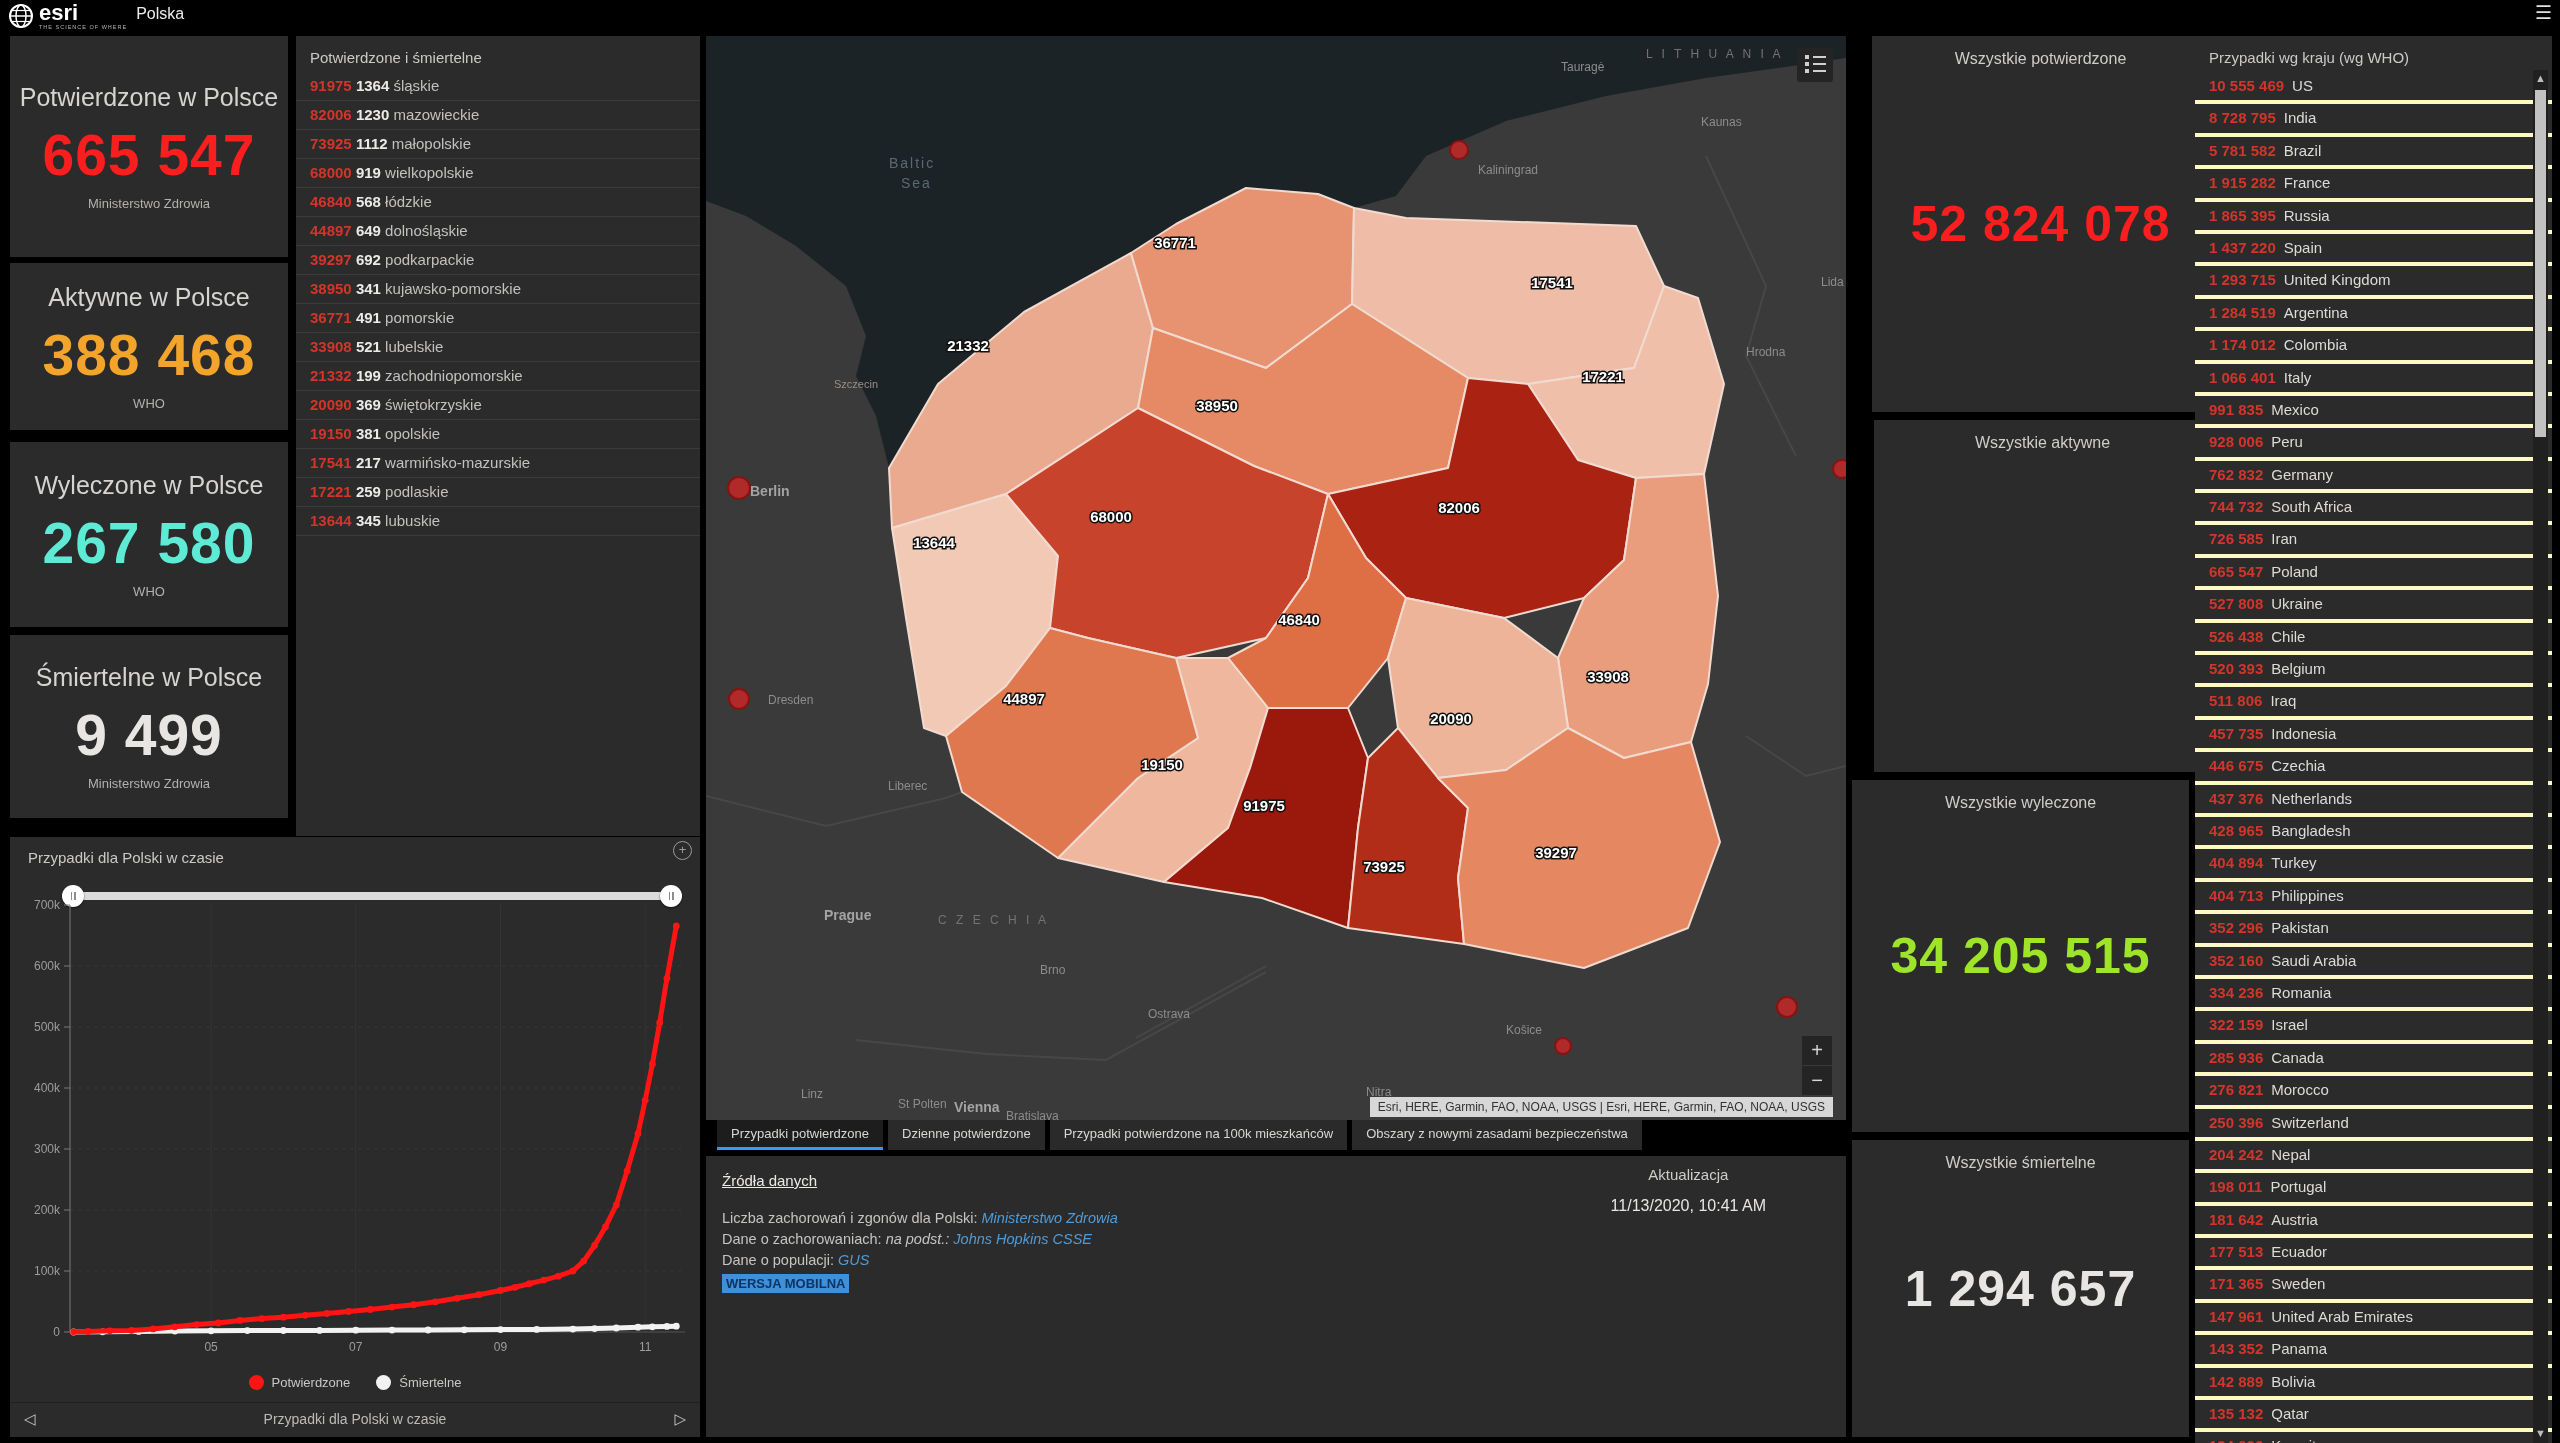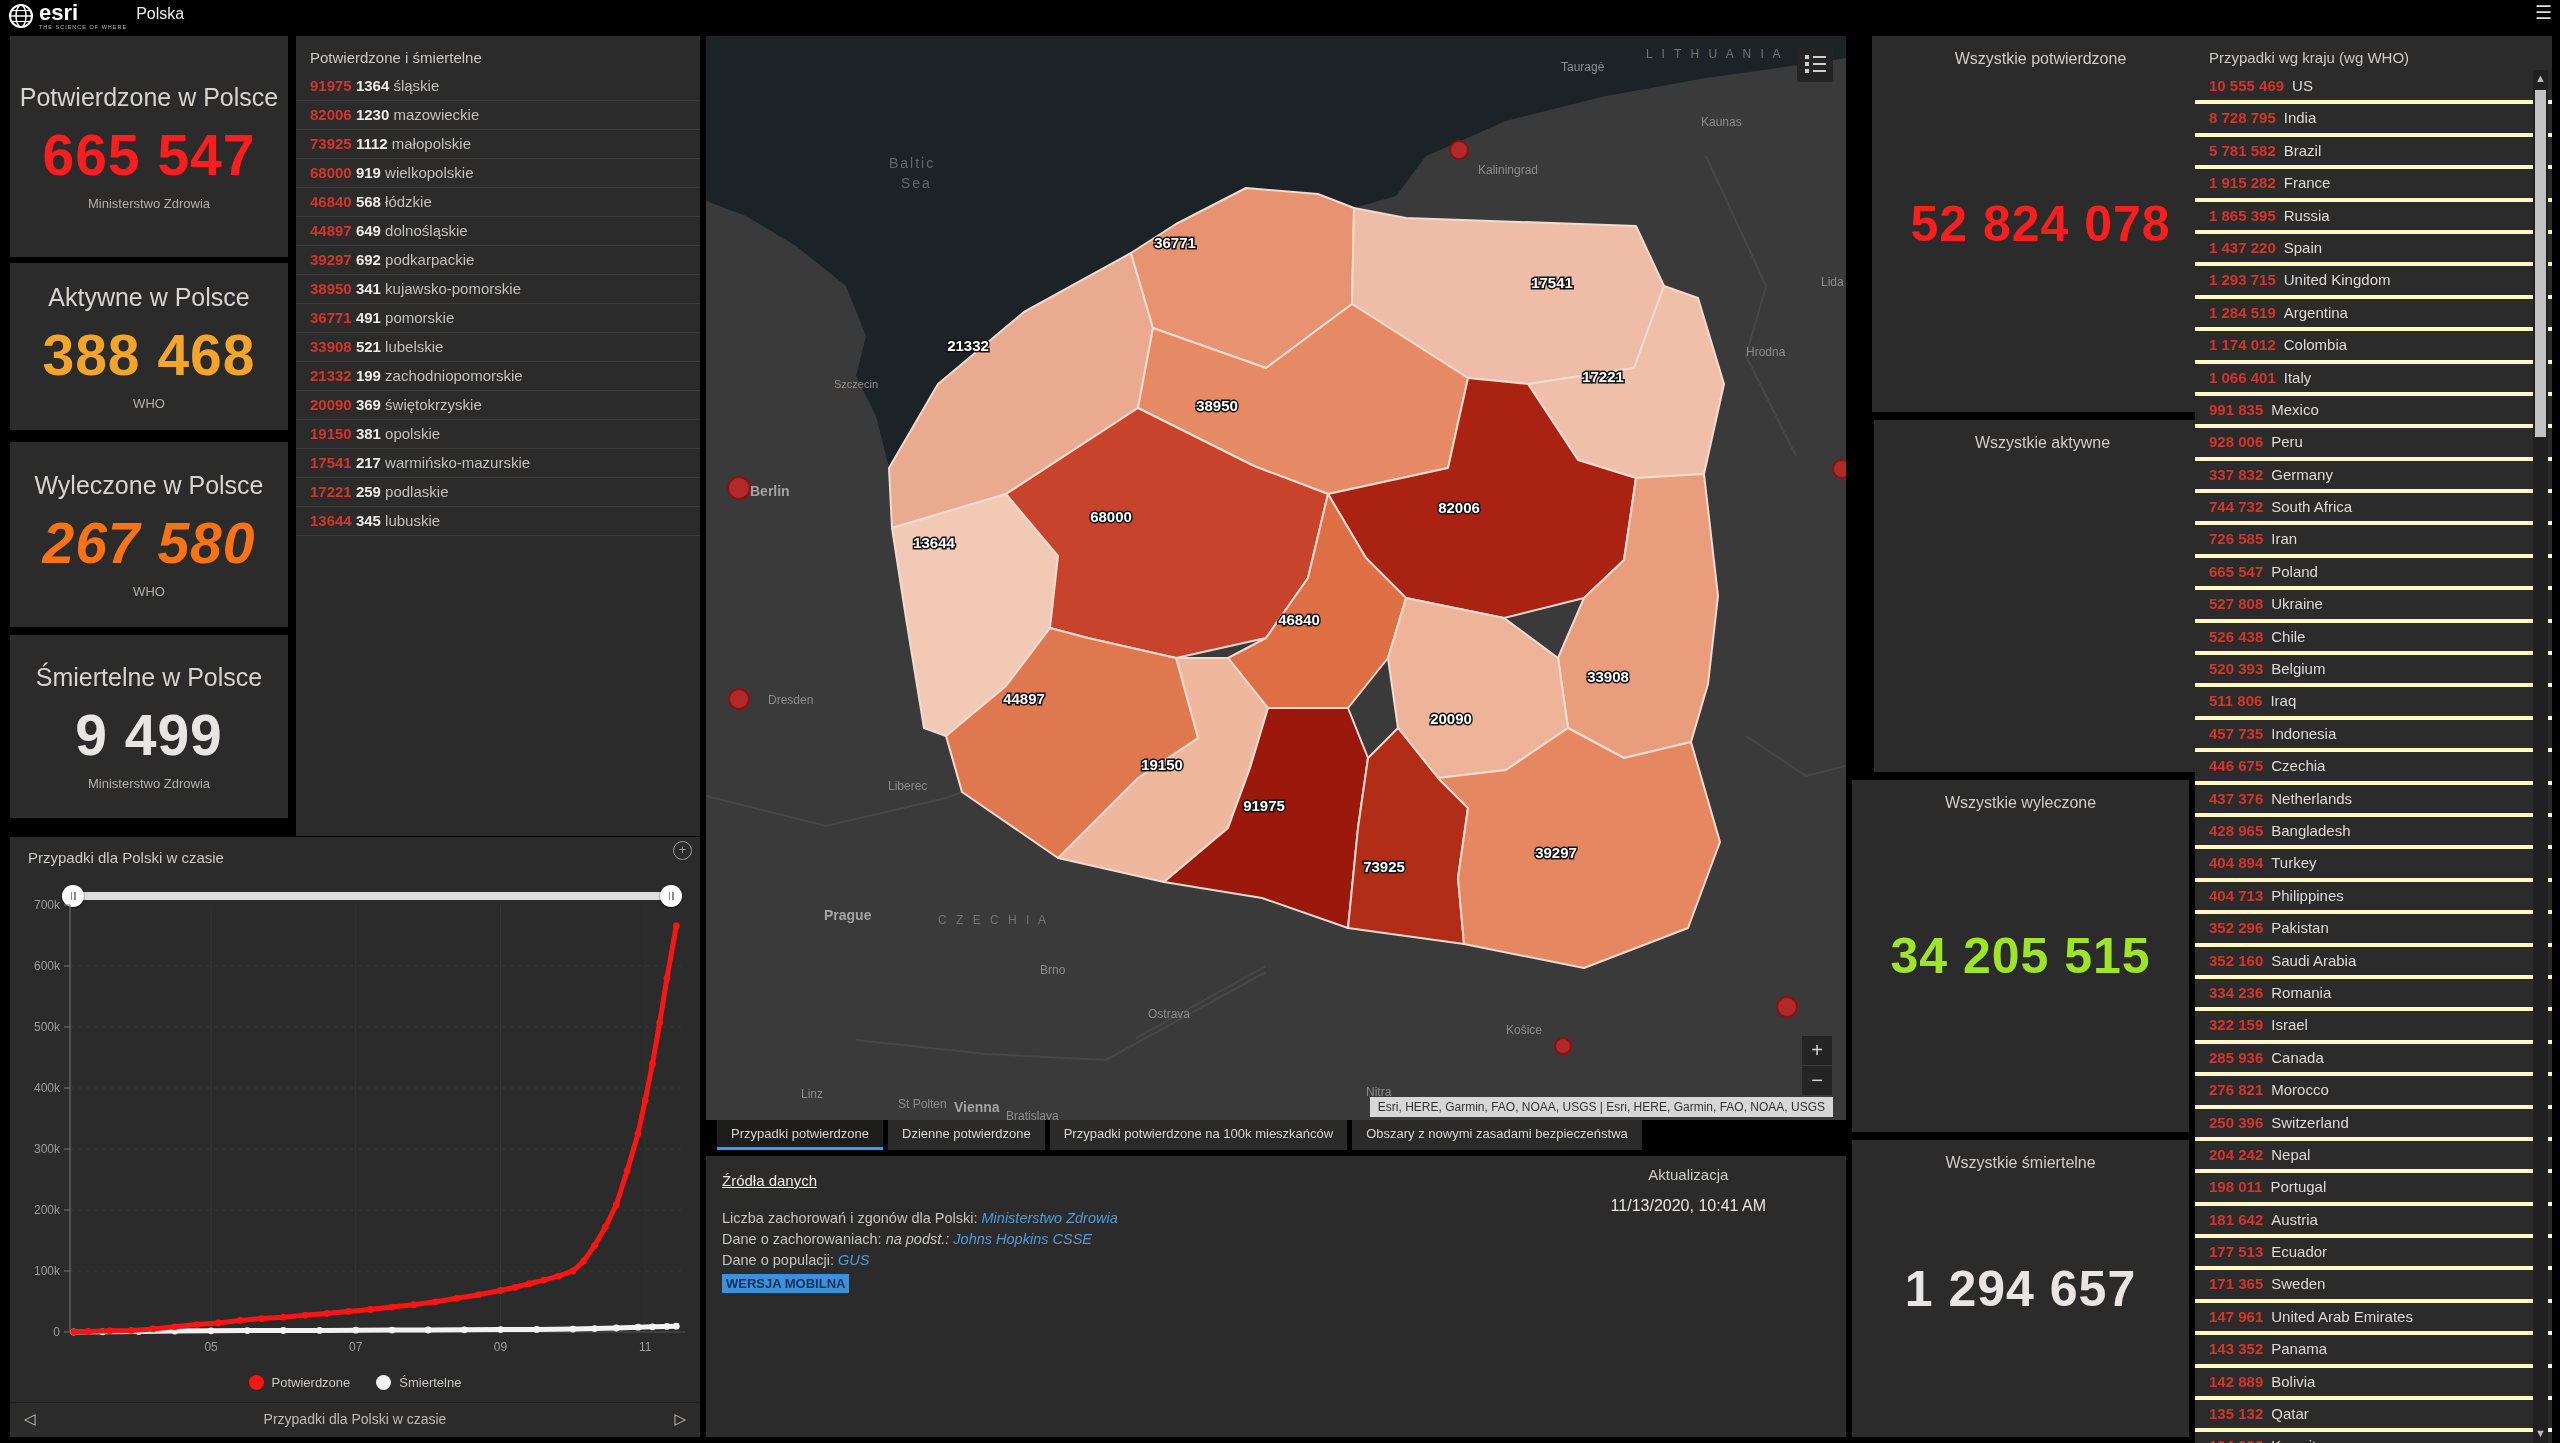--- a/index.html
+++ b/index.html
@@ -112,21 +112,21 @@
         <div class="v" style="color: rgb(250, 30, 30);">665 547</div>
         <div class="s">Ministerstwo Zdrowia</div>
       </div>
       <div class="stat" style="top: 227px; height: 167px;">
         <div class="t">Aktywne w Polsce</div>
         <div class="v" style="color: rgb(242, 164, 43);">388 468</div>
         <div class="s">WHO</div>
       </div>
       <div class="stat" style="top: 406px; height: 185px;">
         <div class="t">Wyleczone w Polsce</div>
-        <div class="v" style="color: #f97316; font-style: italic;">267 580</div>
+        <div class="v" style="color: #5eead4;">267 580</div>
         <div class="s">WHO</div>
       </div>
       <div class="stat" style="top: 599px; height: 183px;">
         <div class="t">Śmiertelne w Polsce</div>
         <div class="v" style="color: rgb(232, 230, 227);">9 499</div>
         <div class="s">Ministerstwo Zdrowia</div>
       </div>
     </div>
 
   <div id="col2" class="panel">
@@ -412,21 +412,21 @@
         <div class="crow"><span class="v">5 781 582</span><span class="n">Brazil</span></div>
         <div class="crow"><span class="v">1 915 282</span><span class="n">France</span></div>
         <div class="crow"><span class="v">1 865 395</span><span class="n">Russia</span></div>
         <div class="crow"><span class="v">1 437 220</span><span class="n">Spain</span></div>
         <div class="crow"><span class="v">1 293 715</span><span class="n">United Kingdom</span></div>
         <div class="crow"><span class="v">1 284 519</span><span class="n">Argentina</span></div>
         <div class="crow"><span class="v">1 174 012</span><span class="n">Colombia</span></div>
         <div class="crow"><span class="v">1 066 401</span><span class="n">Italy</span></div>
         <div class="crow"><span class="v">991 835</span><span class="n">Mexico</span></div>
         <div class="crow"><span class="v">928 006</span><span class="n">Peru</span></div>
-        <div class="crow"><span class="v">337 832</span><span class="n">Germany</span></div>
+        <div class="crow"><span class="v">762 832</span><span class="n">Germany</span></div>
         <div class="crow"><span class="v">744 732</span><span class="n">South Africa</span></div>
         <div class="crow"><span class="v">726 585</span><span class="n">Iran</span></div>
         <div class="crow"><span class="v">665 547</span><span class="n">Poland</span></div>
         <div class="crow"><span class="v">527 808</span><span class="n">Ukraine</span></div>
         <div class="crow"><span class="v">526 438</span><span class="n">Chile</span></div>
         <div class="crow"><span class="v">520 393</span><span class="n">Belgium</span></div>
         <div class="crow"><span class="v">511 806</span><span class="n">Iraq</span></div>
         <div class="crow"><span class="v">457 735</span><span class="n">Indonesia</span></div>
         <div class="crow"><span class="v">446 675</span><span class="n">Czechia</span></div>
         <div class="crow"><span class="v">437 376</span><span class="n">Netherlands</span></div>

